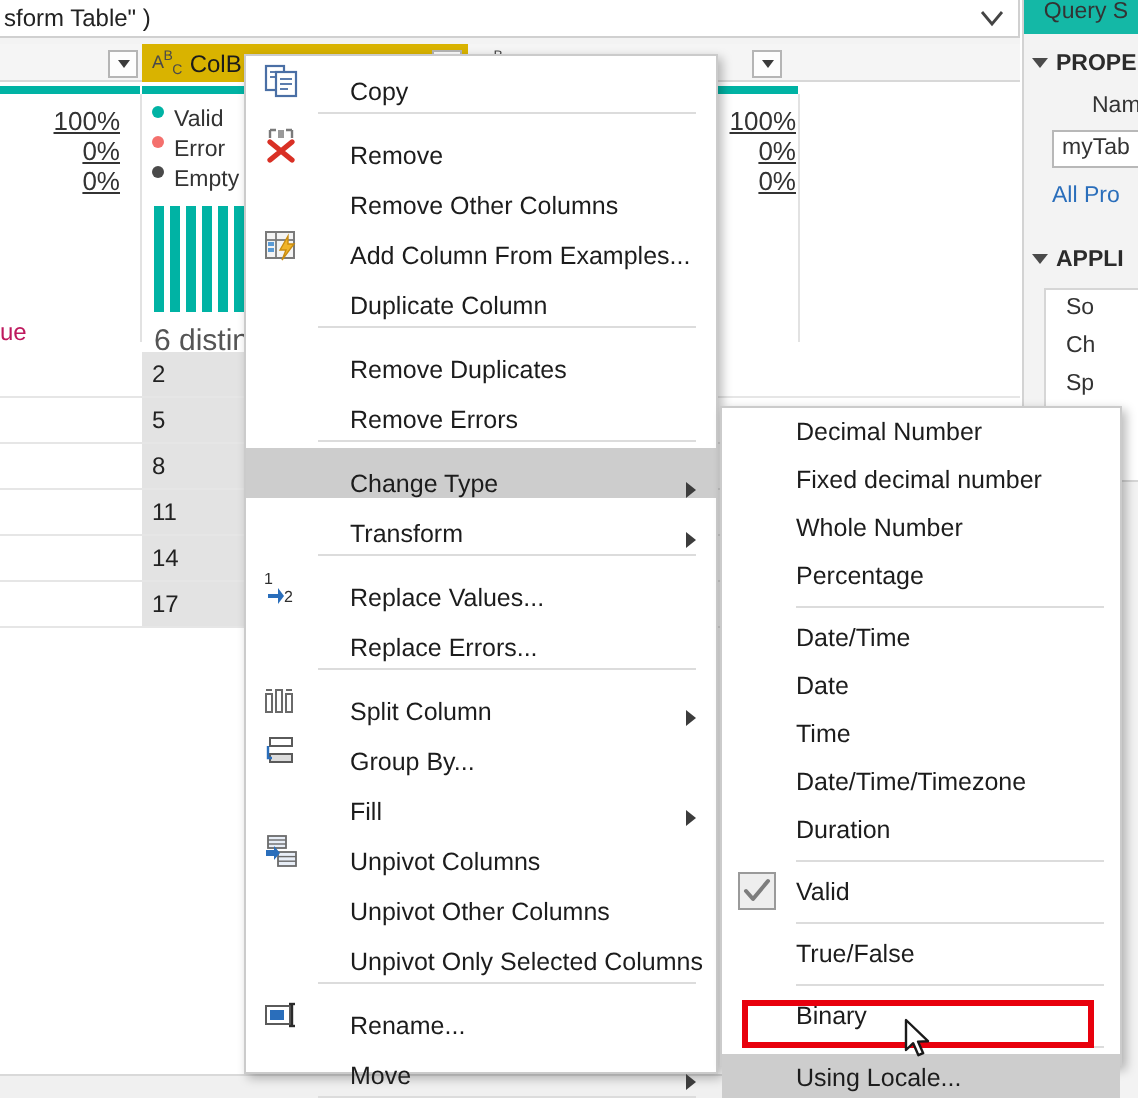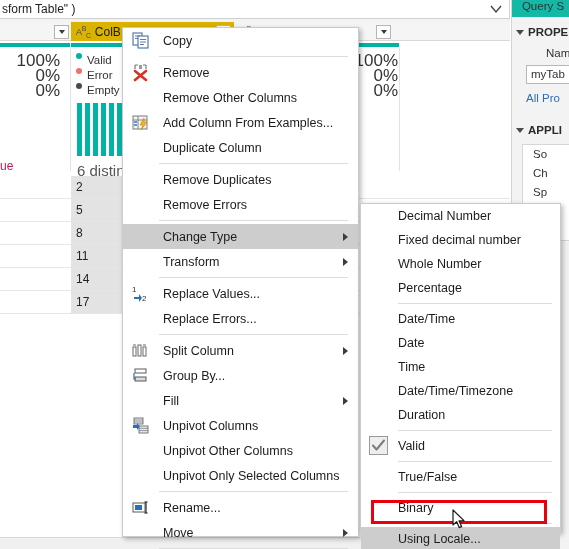--- a/index.html
+++ b/index.html
@@ -49,21 +49,21 @@
     position: absolute; top: 3px; width: 15px; height: 14px;
     background: #fdfdfd; border: 1px solid #b5b5b5;
     display: flex; align-items: center; justify-content: center;
   }
   .filterbtn .car { width: 0; height: 0; border-left: 3.5px solid transparent;
     border-right: 3.5px solid transparent; border-top: 4px solid #3a3a3a; }
 
   
   .qual-band { position: absolute; left: 0; top: 41px; width: 510px; height: 130px; background: #ffffff; }
   .qbar { position: absolute; height: 4px; background: #00b3a4; }
-  .qstats { position: absolute; font-size: 17px; color: #333; text-align: right; }
+  .qstats { position: absolute; font-size: 13px; color: #333; text-align: right; text-decoration: underline; }
   .qstats div { line-height: 15px; }
   .qlegend { position: absolute; font-size: 11.5px; color: #333; }
   .qlegend div { line-height: 15px; display: flex; }
   .qlegend .dot { width: 6px; height: 6px; border-radius: 50%; margin-right: 5px; flex: none; }
   .histo { position: absolute; display: flex; align-items: flex-end; gap: 3px; }
   .histo i { display: block; width: 5px; background: #00b3a4; }
   .distinct { position: absolute; font-size: 15px; color: #555; white-space: nowrap; text-decoration: underline; }
   .colsep { position: absolute; width: 1px; background: #e2e2e2; }
 
   
@@ -94,22 +94,22 @@
   .rp-step { font-size: 11.5px; color: #333; line-height: 19px; padding-left: 10px; white-space: nowrap; }
 
   
   .ctxmenu {
     position: absolute; left: 122px; top: 27px; width: 237px; height: 510px;
     background: #ffffff; border: 1px solid #cbcbcb;
     box-shadow: 2px 2px 5px rgba(0,0,0,0.28);
     z-index: 50;
   }
   .mi {
-    position: relative; display: flex; align-items: center;
-    height: 25px; padding-left: 40px; font-size: 12.5px; color: #1c1c1c;
+    position: relative; display: flex; align-items: flex-end;
+    height: 25px; padding-left: 52px; font-size: 12.5px; color: #1c1c1c;
     white-space: nowrap;
   }
   .mi.hl { background: #cdcdcd; }
   .mi .arrow {
     position: absolute; right: 10px; width: 0; height: 0;
     border-top: 4px solid transparent; border-bottom: 4px solid transparent;
     border-left: 5px solid #3c3c3c;
   }
   .mi .ico { position: absolute; left: 8px; top: 3px; width: 20px; height: 19px; }
   .msep { height: 1px; background: #dcdcdc; margin: 3px 10px 3px 36px; }

